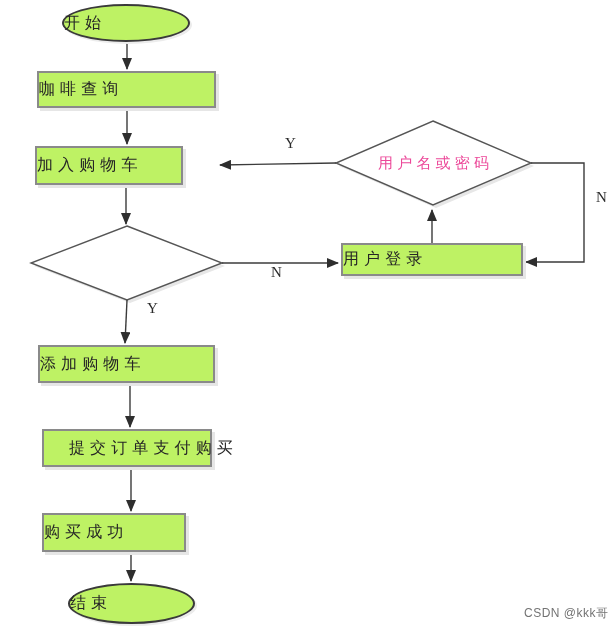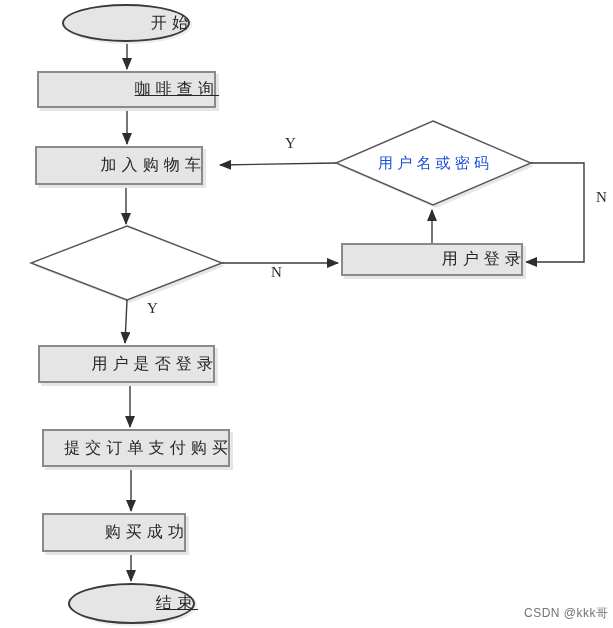--- a/index.html
+++ b/index.html
@@ -10,22 +10,22 @@
     background: #ffffff;
     font-family: "Liberation Serif", "DejaVu Serif", serif;
     overflow: hidden;
   }
   svg.wires { position: absolute; left: 0; top: 0; }
 
   .node {
     position: absolute;
     display: flex;
     align-items: center;
-    justify-content: flex-end;
-    background: #e5e5e5;
+    justify-content: flex-start;
+    background: #bef264;
     border: 2px solid #8a8a8a;
     box-shadow: 3px 3px 0 #e6e6e6;
     box-sizing: border-box;
     font-size: 16px;
     letter-spacing: 0.32em;
     color: #262626;
     white-space: nowrap;
   }
   .node span { margin-right: -0.32em; }
 
@@ -37,21 +37,21 @@
 
   .dtext {
     position: absolute;
     display: flex;
     flex-direction: column;
     align-items: center;
     justify-content: center;
     text-align: center;
     font-size: 16px;
     letter-spacing: 0.28em;
-    color: #1d4ed8;
+    color: #ec4899;
     line-height: 24px;
     pointer-events: none;
     white-space: nowrap;
   }
   .dtext span { margin-right: -0.28em; }
 
   .elabel {
     position: absolute;
     font-size: 15px;
     color: #2b2b2b;
@@ -98,50 +98,50 @@
       <path d="M130,383 V427" marker-end="url(#arw)"></path>
       <path d="M131,467 V511" marker-end="url(#arw)"></path>
       <path d="M131,552 V581" marker-end="url(#arw)"></path>
     </g>
   </svg>
 
   <div class="node terminator" style="left:62px; top:4px; width:128px; height:38px;">
     <span>开始</span>
   </div>
 
-  <div class="node" style="left:37px; top:71px; width:179px; height:37px;text-decoration:underline;">
+  <div class="node" style="left:37px; top:71px; width:179px; height:37px;">
     <span>咖啡查询</span>
   </div>
 
-  <div class="node" style="left:35px; top:146px; width:168px; height:39px;">
+  <div class="node" style="left:35px; top:146px; width:148px; height:39px;">
     <span>加入购物车</span>
   </div>
 
 
   <div class="dtext" style="left:336px; top:121px; width:195px; height:84px; font-size:15px;">
     <span>用户名或密码</span>
   </div>
 
   <div class="node" style="left:341px; top:243px; width:182px; height:33px;">
     <span>用户登录</span>
   </div>
 
   <div class="node" style="left:38px; top:345px; width:177px; height:38px;">
-    <span>用户是否登录</span>
+    <span>添加购物车</span>
   </div>
 
-  <div class="node" style="left:42px; top:429px; width:188px; height:38px;">
+  <div class="node" style="left:42px; top:429px; width:170px; height:38px;padding-left:25px;">
     <span>提交订单支付购买</span>
   </div>
 
   <div class="node" style="left:42px; top:513px; width:144px; height:39px;">
     <span>购买成功</span>
   </div>
 
-  <div class="node terminator" style="left:68px; top:583px; width:127px; height:41px;text-decoration:underline;">
+  <div class="node terminator" style="left:68px; top:583px; width:127px; height:41px;">
     <span>结束</span>
   </div>
 
   <span class="elabel" style="left:285px; top:135px;">Y</span>
   <span class="elabel" style="left:596px; top:189px;">N</span>
   <span class="elabel" style="left:271px; top:264px;">N</span>
   <span class="elabel" style="left:147px; top:300px;">Y</span>
 
   <span class="watermark">CSDN @kkk哥</span>
 </div>

